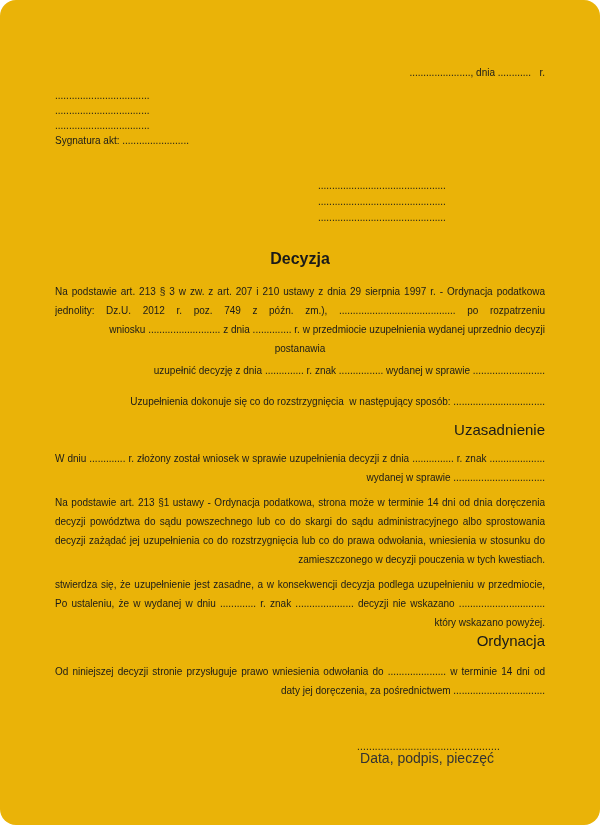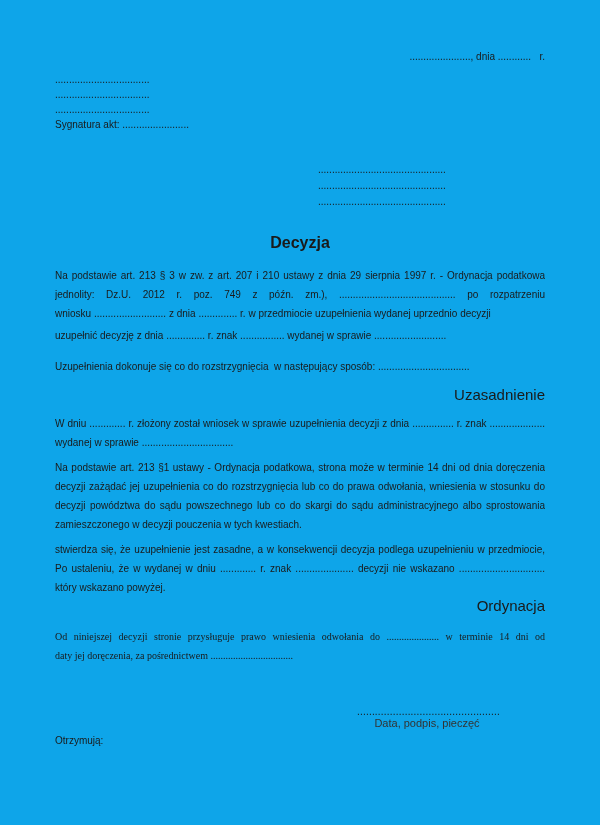--- a/index.html
+++ b/index.html
@@ -1,51 +1,52 @@
 <!DOCTYPE html>
 <html><head>
 <meta charset="utf-8">
 <style>
   html, body { margin: 0; padding: 0; background: #ffffff; }
   .page {
     position: relative;
     width: 600px;
     height: 825px;
     box-sizing: border-box;
-    padding: 0 55px;
+    padding: 16px 55px;
     overflow: hidden;
-    background: #0ea5e9;
+    background: #eab308;
     color: #1a1a1a;
     font-family: "Liberation Sans", "DejaVu Sans", sans-serif;
     font-size: 10px;
+    border-radius: 16px;
   }
   .date-line { padding-top: 49px; text-align: right; line-height: 15px; }
   .sender-block { margin-top: 8px; line-height: 15px; }
   .recipient-block { margin-top: 30px; margin-left: 263px; line-height: 16px; }
   .doc-title { margin-top: 26px; text-align: center; font-weight: bold; font-size: 16px; line-height: 14px; }
   .para { line-height: 19px; }
   .para .jl { text-align: justify; text-align-last: justify; height: 19px; overflow: hidden; }
-  .para .ll { text-align: left; height: 19px; overflow: hidden; }
+  .para .ll { text-align: right; height: 19px; overflow: hidden; }
   .center-line { text-align: center; line-height: 19px; }
   .section-heading { text-align: right; font-weight: normal; font-size: 15px; line-height: 14px; }
   .mt-intro { margin-top: 16px; }
   .mt3 { margin-top: 3px; }
   .mt6 { margin-top: 6px; }
   .mt12 { margin-top: 12px; }
-  .mt14 { margin-top: 14px; font-family: Liberation Serif, serif; }
+  .mt14 { margin-top: 14px; }
   .mt2 { margin-top: 2px; }
   .signature-block {
     margin-top: 40px;
     margin-left: auto;
     margin-right: 48px;
     width: 140px;
     text-align: center;
   }
   .signature-dots { line-height: 13px; letter-spacing: 0.2px; }
-  .signature-caption { font-size: 11px; line-height: 11px; color: #333333; }
+  .signature-caption { font-size: 14px; line-height: 11px; color: #333333; }
   .footer-label { margin-top: 4px; line-height: 15px; }
 </style>
 </head>
 <body>
 
 <div class="page">
 
   <div class="date-line">......................, dnia ............&nbsp;&nbsp; r.</div>
 
   <div class="sender-block">
@@ -62,40 +63,41 @@
   </div>
 
   <div class="doc-title">Decyzja</div>
 
   <div class="para mt-intro">
     <div class="jl">Na podstawie art. 213 § 3 w zw. z art. 207 i 210 ustawy z dnia 29 sierpnia 1997 r. - Ordynacja podatkowa (tekst</div>
     <div class="jl">jednolity: Dz.U. 2012 r. poz. 749 z późn. zm.), .......................................... po rozpatrzeniu</div>
     <div class="ll">wniosku .......................... z dnia .............. r. w przedmiocie uzupełnienia wydanej uprzednio decyzji</div>
   </div>
 
+  <div class="center-line">postanawia</div>
 
   <div class="para mt3">
     <div class="ll">uzupełnić decyzję z dnia .............. r. znak ................ wydanej w sprawie ..........................</div>
   </div>
 
   <div class="para mt12">
     <div class="ll">Uzupełnienia dokonuje się co do rozstrzygnięcia&nbsp; w następujący sposób: .................................</div>
   </div>
 
   <div class="section-heading mt12">Uzasadnienie</div>
 
   <div class="para mt12">
     <div class="jl">W dniu ............. r. złożony został wniosek w sprawie uzupełnienia decyzji z dnia ............... r. znak ....................</div>
     <div class="ll">wydanej w sprawie .................................</div>
   </div>
 
   <div class="para mt6">
     <div class="jl">Na podstawie art. 213 §1 ustawy - Ordynacja podatkowa, strona może w terminie 14 dni od dnia doręczenia</div>
+    <div class="jl">decyzji powództwa do sądu powszechnego lub co do skargi do sądu administracyjnego albo sprostowania</div>
     <div class="jl">decyzji zażądać jej uzupełnienia co do rozstrzygnięcia lub co do prawa odwołania, wniesienia w stosunku do</div>
-    <div class="jl">decyzji powództwa do sądu powszechnego lub co do skargi do sądu administracyjnego albo sprostowania</div>
     <div class="ll">zamieszczonego w decyzji pouczenia w tych kwestiach.</div>
   </div>
 
   <div class="para mt6">
     <div class="jl">stwierdza się, że uzupełnienie jest zasadne, a w konsekwencji decyzja podlega uzupełnieniu w przedmiocie,</div>
     <div class="jl">Po ustaleniu, że w wydanej w dniu ............. r. znak ..................... decyzji nie wskazano ...............................</div>
     <div class="ll">który wskazano powyżej.</div>
   </div>
 
   <div class="section-heading mt2">Ordynacja</div>
@@ -103,15 +105,14 @@
   <div class="para mt14">
     <div class="jl">Od niniejszej decyzji stronie przysługuje prawo wniesienia odwołania do ..................... w terminie 14 dni od</div>
     <div class="ll">daty jej doręczenia, za pośrednictwem .................................</div>
   </div>
 
   <div class="signature-block">
     <div class="signature-dots">................................................</div>
     <div class="signature-caption">Data, podpis, pieczęć</div>
   </div>
 
-  <div class="footer-label">Otrzymują:</div>
 
 </div>
 
 </body></html>

